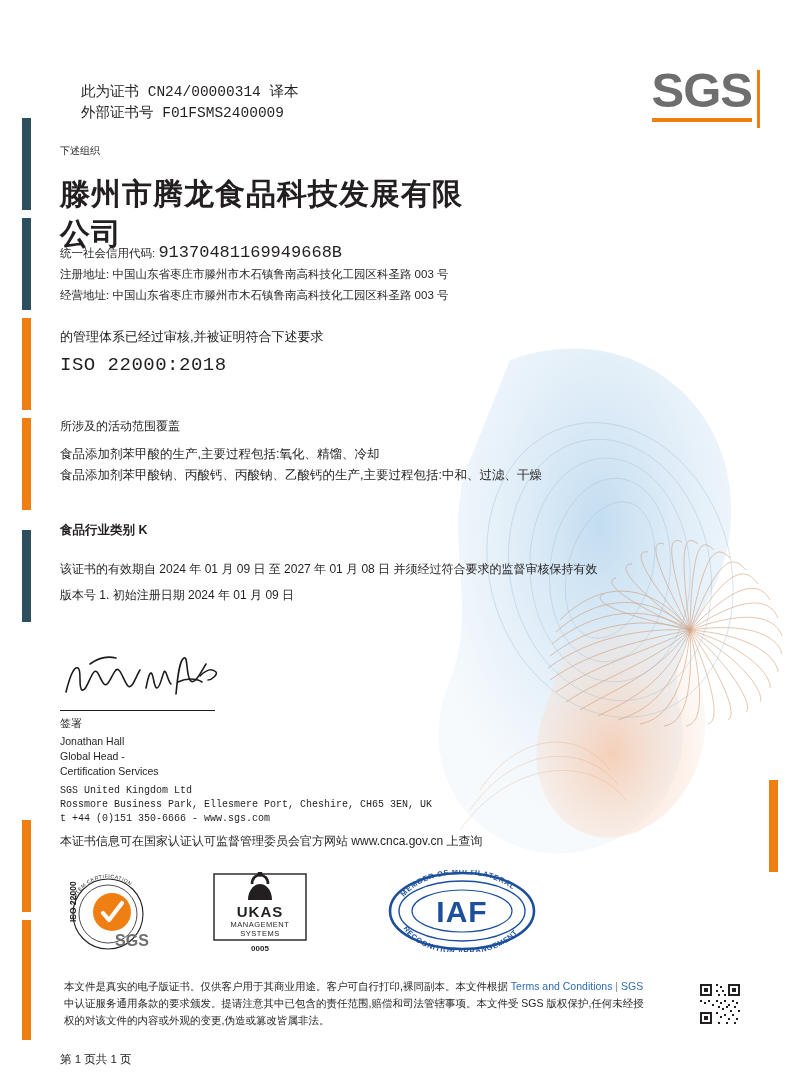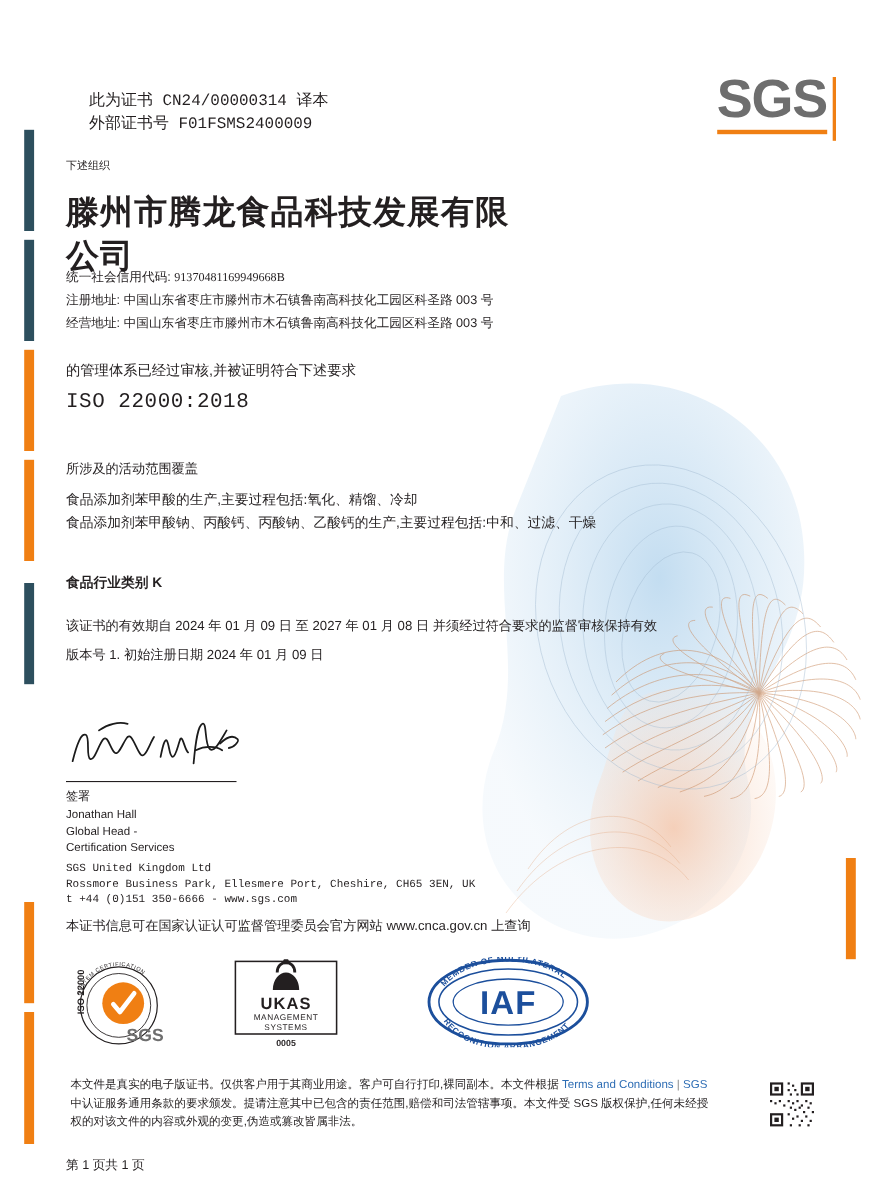--- a/index.html
+++ b/index.html
@@ -125,21 +125,21 @@
   }
 
   .meta {
     position: absolute;
     top: 242px;
     left: 0;
     font-size: 11.5px;
     line-height: 21px;
     color: #231f20;
   }
-  .meta .mono { font-family: Liberation Serif, serif; font-size: 11px; }
+  .meta .mono { font-family: Liberation Mono, monospace; font-size: 17px; }
 
   .conform {
     position: absolute;
     top: 328px;
     left: 0;
     font-size: 13px;
     color: #231f20;
   }
 
   .standard {

